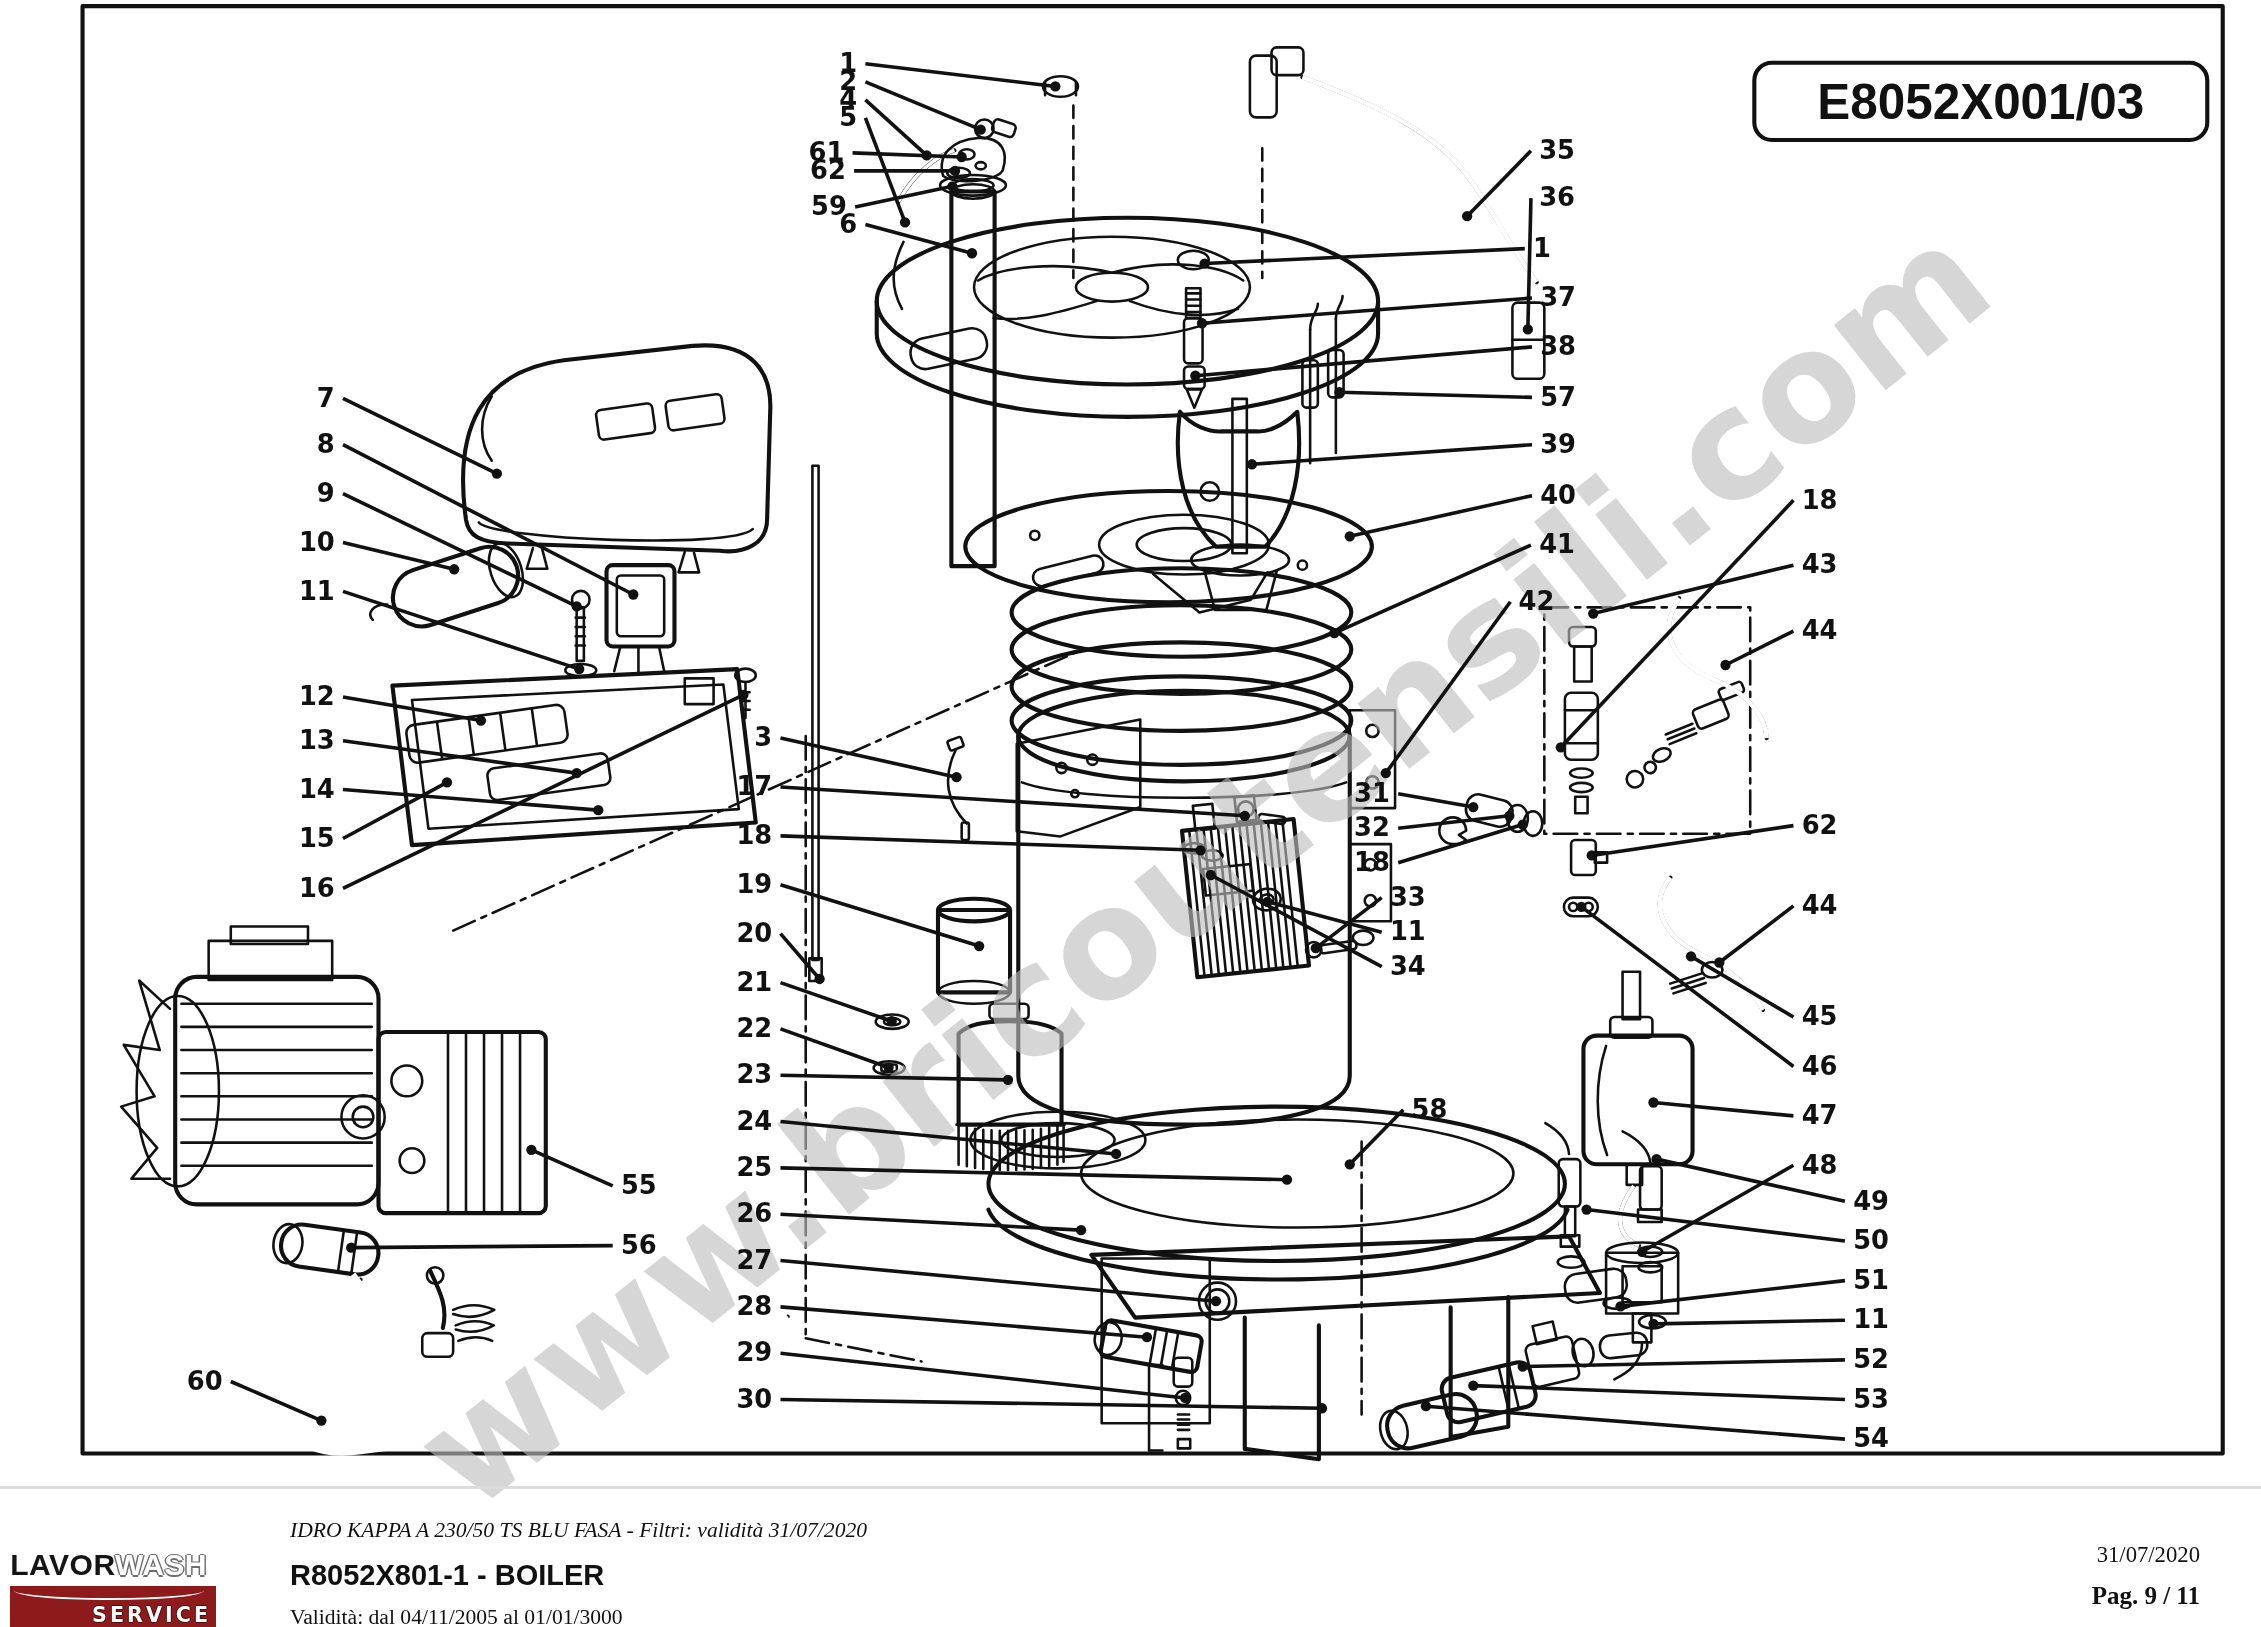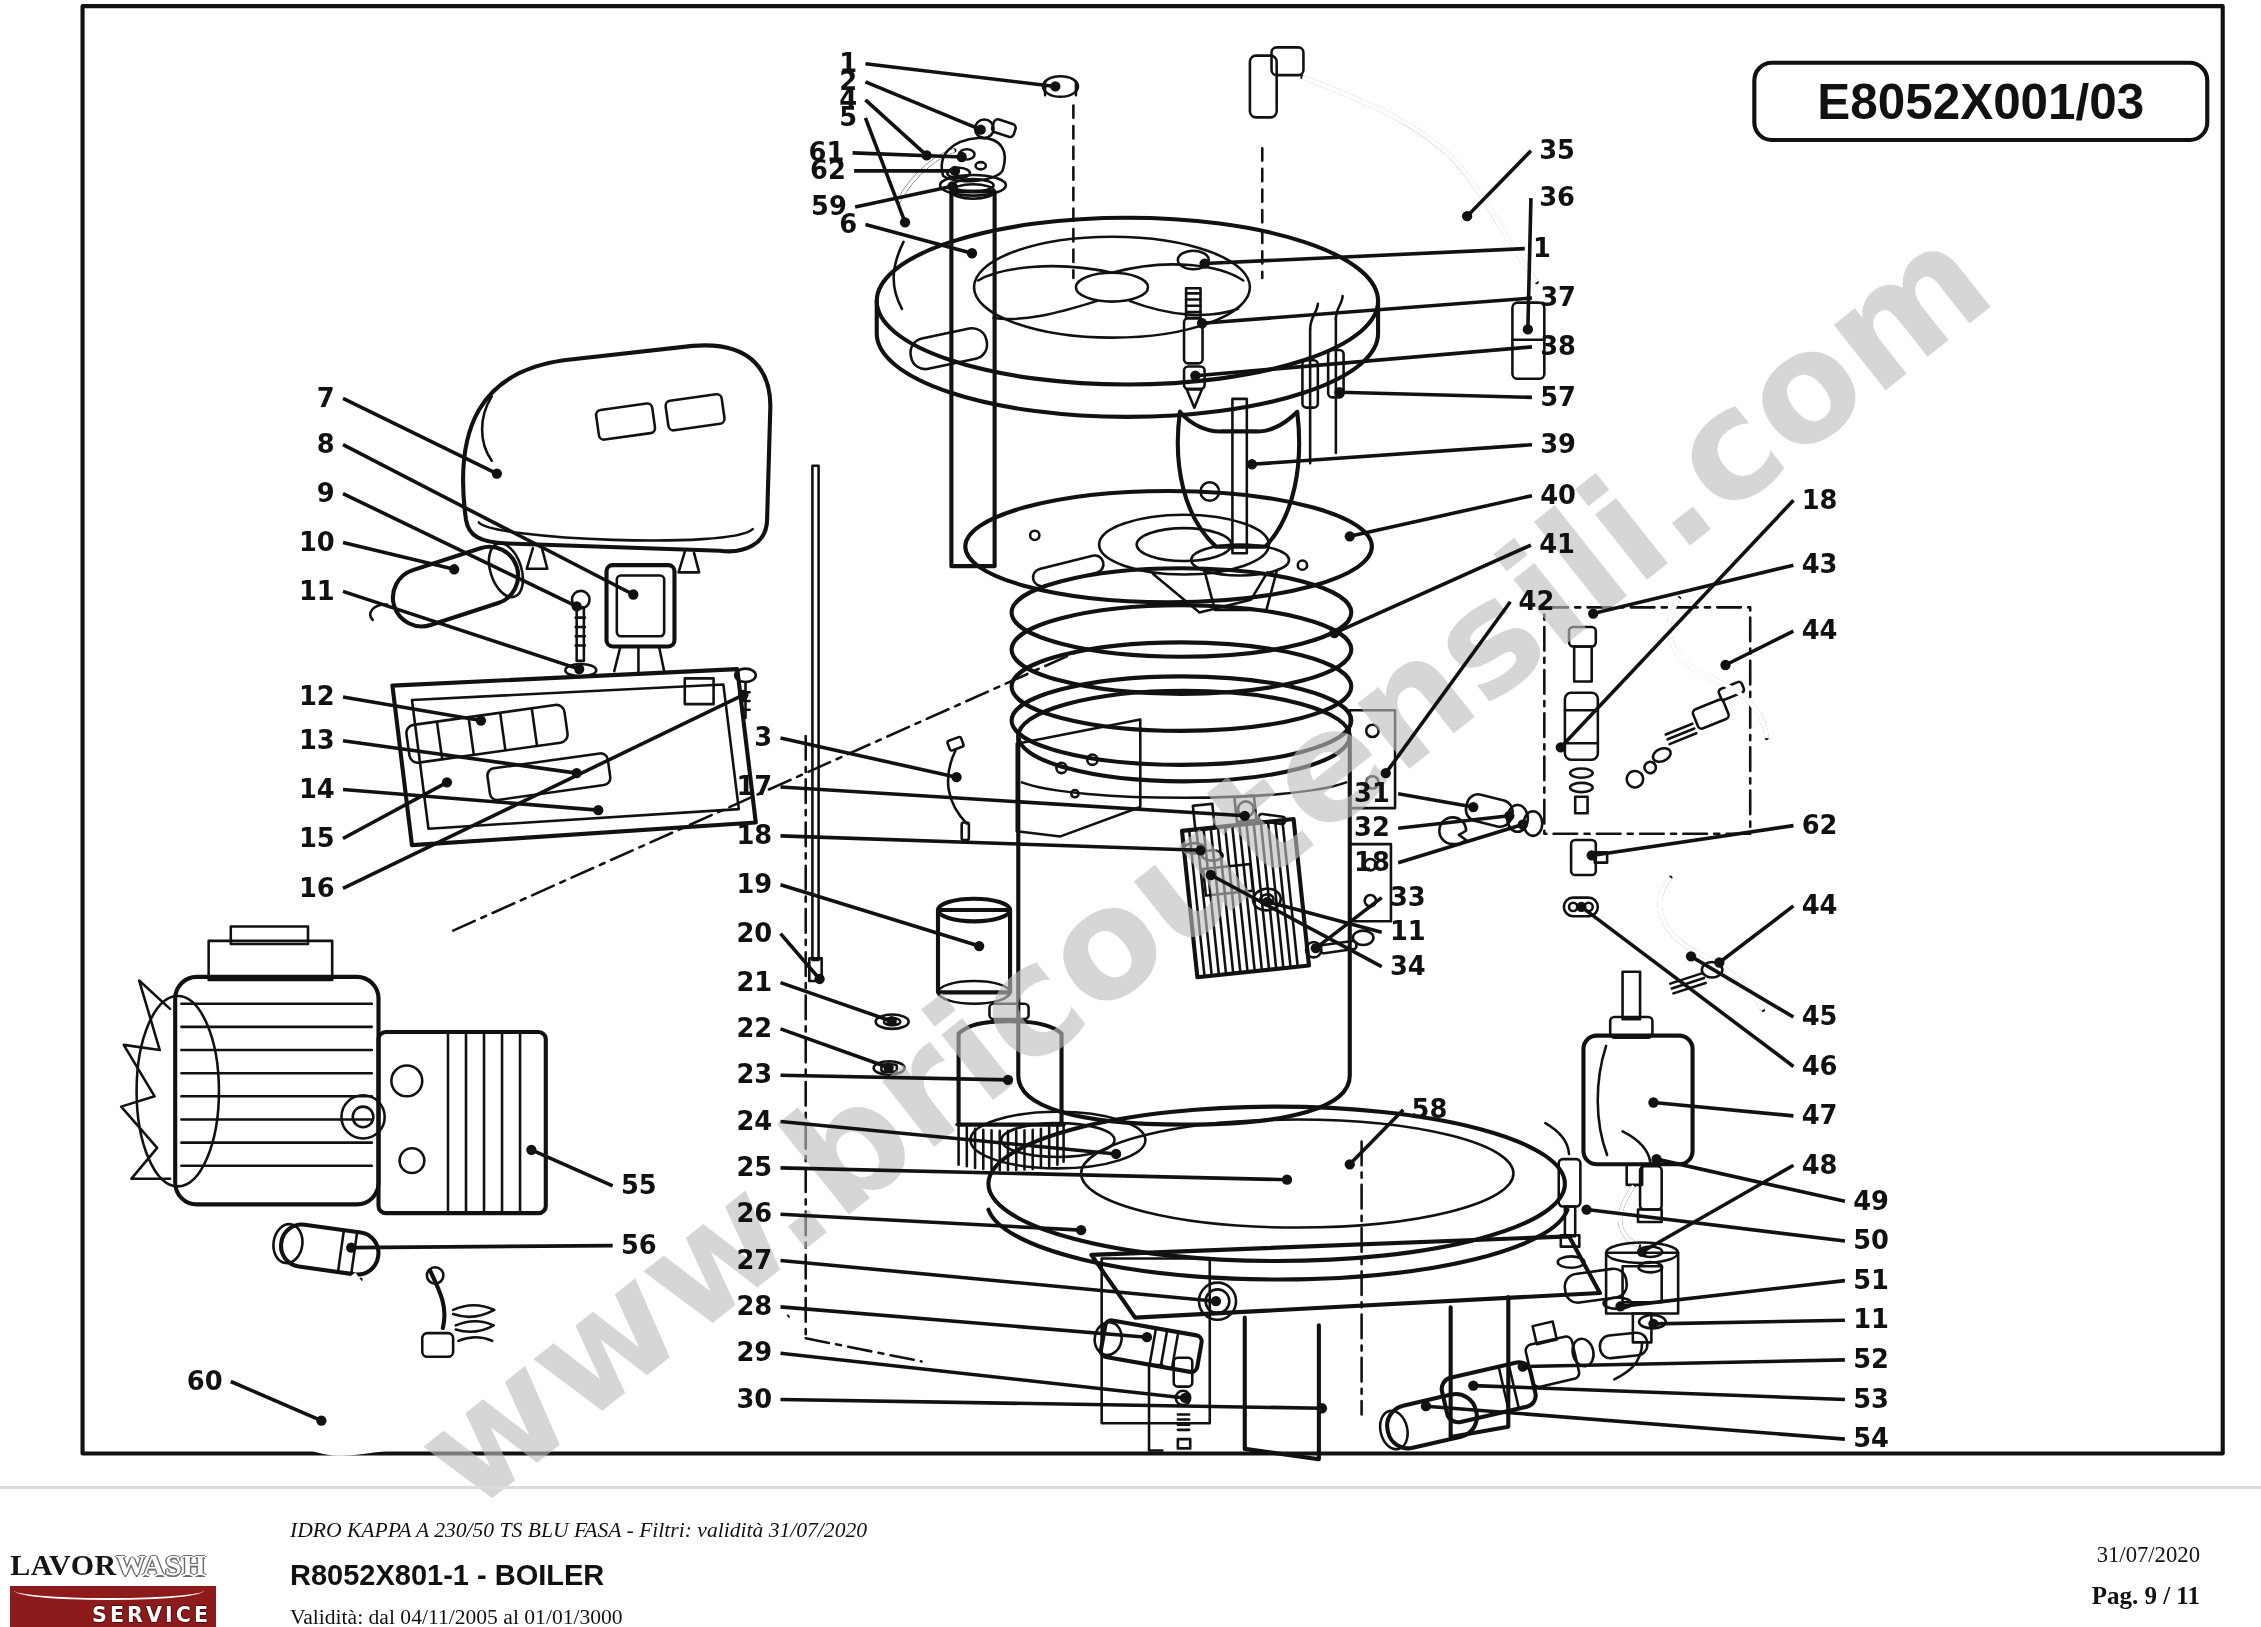--- a/index.html
+++ b/index.html
@@ -18,21 +18,21 @@
            font-style:italic;font-size:21.6px;color:#111;text-align:right;}
   .f-part{position:absolute;left:290px;top:1559px;font-family:Liberation Sans, sans-serif;
           font-weight:700;font-size:29px;color:#111;}
   .f-valid{position:absolute;left:290px;top:1605px;font-family:"Liberation Serif", serif;
            font-size:21.6px;color:#111;}
   .f-date{position:absolute;right:61px;top:1542px;font-family:"Liberation Serif", serif;
           font-size:22.7px;color:#111;}
   .f-page{position:absolute;right:61px;top:1582px;font-family:"Liberation Serif", serif;
           font-weight:700;font-size:25px;color:#111;}
   .logo{position:absolute;left:10.3px;top:1549px;width:206px;}
-  .logo-row1{font-family:Liberation Serif, serif;font-weight:900;font-size:30px;line-height:32px;
+  .logo-row1{font-family:Liberation Sans, sans-serif;font-weight:900;font-size:30px;line-height:32px;
              letter-spacing:0.5px;white-space:nowrap;}
   .logo-black{color:#151515;}
   .logo-outline{color:#ffffff;text-shadow:-1.5px 0 #6e6e6e,1.5px 0 #6e6e6e,0 -1.5px #6e6e6e,0 1.5px #6e6e6e;}
   .logo-red{position:relative;margin-top:5px;height:44px;background:#8e1b1b;}
   .logo-swoosh{position:absolute;left:4.1px;top:-5.1px;width:190px;height:17.5px;
                border-bottom:2.6px solid #fff;border-radius:50%;}
   .logo-service{position:absolute;right:5.1px;bottom:3.1px;font-family:"DejaVu Sans", sans-serif;
                 font-weight:700;font-size:20.6px;letter-spacing:3.1px;color:#fff;
                 text-shadow:-1px 0 #4c0d0d,1px 0 #4c0d0d,0 -1px #4c0d0d,0 1px #4c0d0d;}
 </style>

